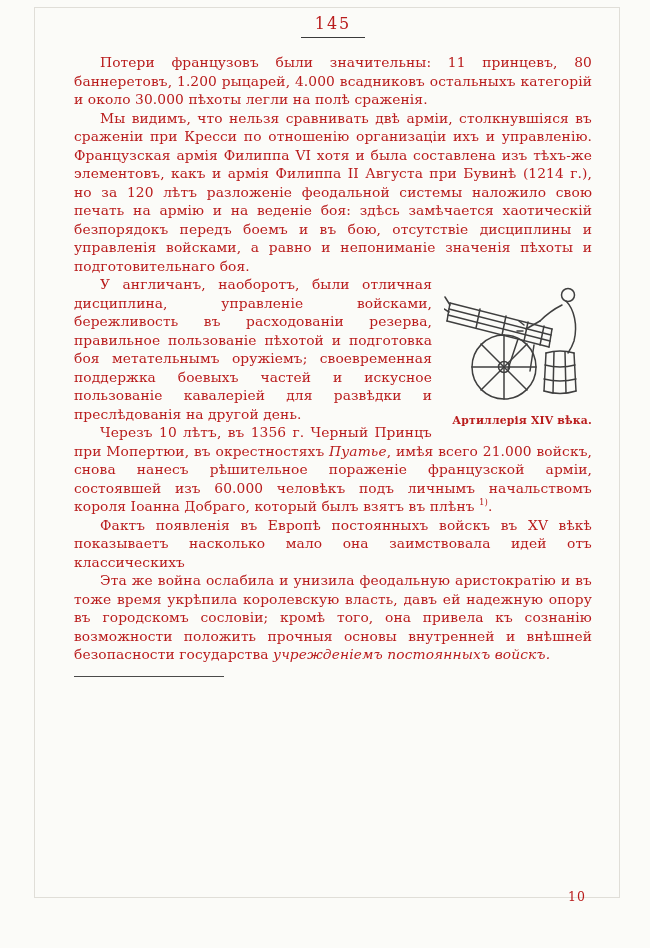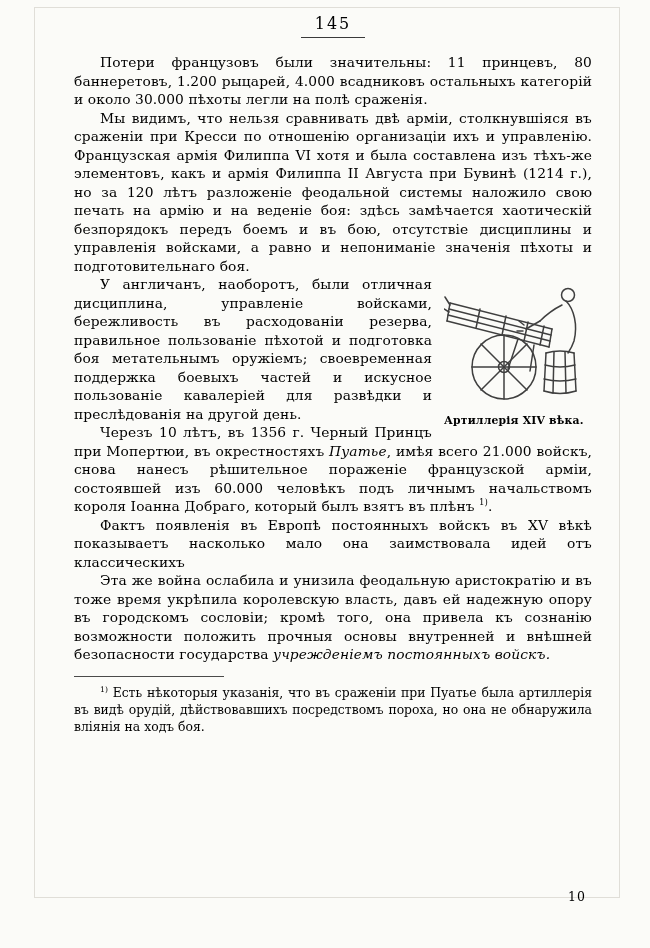--- a/index.html
+++ b/index.html
@@ -1,20 +1,20 @@
 <!DOCTYPE html>
 <html lang="ru"><head>
 <meta charset="utf-8">
 <style>
   html, body { margin:0; padding:0; background:#ffffff; }
   .page {
     position:relative;
     width:650px; height:948px;
     background:#fbfbf8;
-    color:#000000;
+    color:#b91c1c;
     font-family:"DejaVu Serif","Liberation Serif",serif;
     overflow:hidden;
     box-sizing:border-box;
   }
   .scan-frame {
     position:absolute; left:34px; right:30px; top:7px; bottom:50px;
     border:1px solid #e0ded8;
     pointer-events:none;
   }
   .content {
@@ -38,21 +38,21 @@
   .para em { font-style:italic; }
   sup.fn-ref {
     font-size:0.62em;
     vertical-align:super;
     line-height:0;
   }
   figure.illustration {
     float:right;
     width:148px;
     margin:4px 0 4px 12px;
-    text-align:left;
+    text-align:right;
   }
   figure.illustration svg { display:block; margin:0 auto; }
   figure.illustration figcaption {
     font-size:10.8px;
     font-weight:bold;
     margin-top:3px;
     letter-spacing:0.2px;
     white-space:nowrap;
   }
   .footnote { margin-top:12px; }
@@ -143,19 +143,18 @@
 
     <p class="para indent"><span>Черезъ 10 лѣтъ, въ 1356 г. Черный Принцъ при Мопертюи, въ окрестностяхъ </span><em>Пуатье</em><span>, имѣя всего 21.000 войскъ, снова нанесъ рѣшительное пораженіе французской арміи, состоявшей изъ 60.000 человѣкъ подъ личнымъ начальствомъ короля Іоанна Добраго, который былъ взятъ въ плѣнъ </span><sup class="fn-ref">1)</sup><span>.</span></p>
 
 
     <p class="para indent">Фактъ появленія въ Европѣ постоянныхъ войскъ въ XV вѣкѣ показываетъ насколько мало она заимствовала идей отъ классическихъ</p>
 
     <p class="para indent"><span>Эта же война ослабила и унизила феодальную аристократію и въ тоже время укрѣпила королевскую власть, давъ ей надежную опору въ городскомъ сословіи; кромѣ того, она привела къ сознанію возможности положить прочныя основы внутренней и внѣшней безопасности государства </span><em>учрежденіемъ постоянныхъ войскъ.</em></p>
 
     <div class="footnote">
       <div class="footnote-sep"></div>
-      <p class="fn-text"><sup class="fn-ref">1)</sup><span> Есть нѣкоторыя указанія, что въ сраженіи при Пуатье была артиллерія въ видѣ орудій, дѣйствовавшихъ посредствомъ пороха, но она не обнаружила вліянія на ходъ боя.</span></p>
     </div>
 
   </div>
 
   <div class="page-num-bottom">10</div>
 </div>
 
 </body></html>

